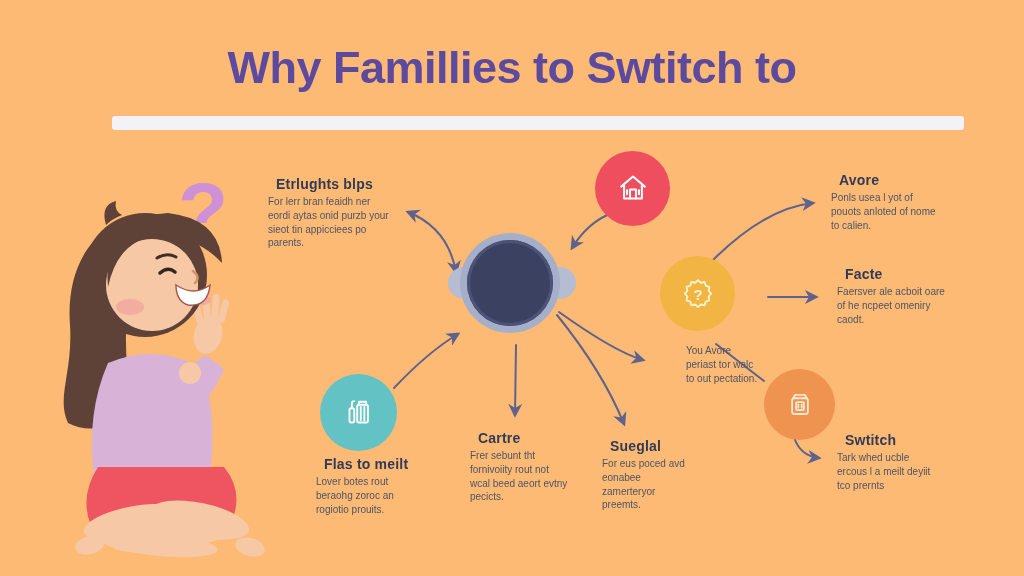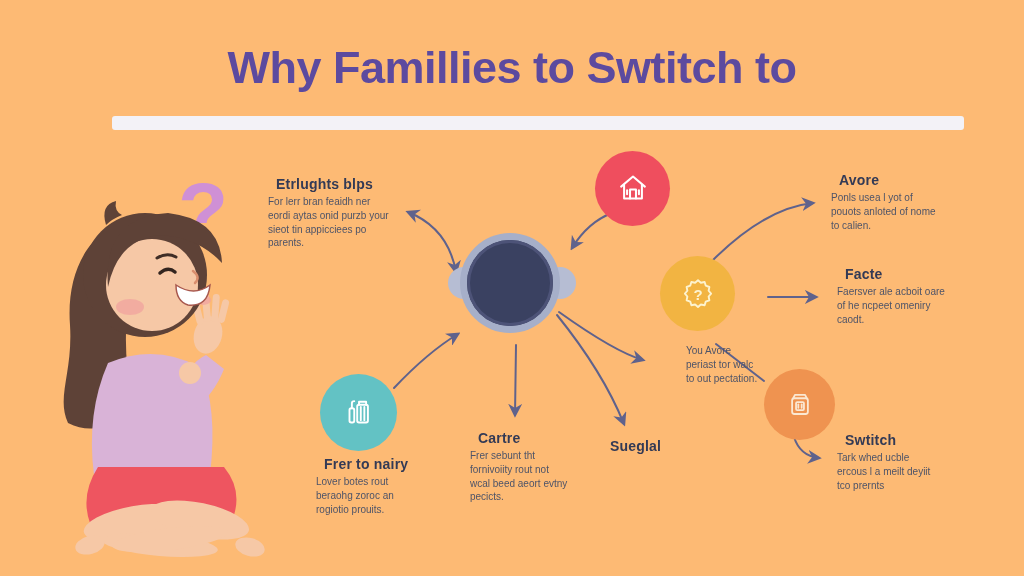--- a/index.html
+++ b/index.html
@@ -169,26 +169,27 @@
   <div class="tblock" style="left:662px;top:344px;width:76px;margin-left:24px;">
     <p>You Avore periast tor walc to out pectation.</p>
   </div>
 
   <div class="tblock" style="left:837px;top:432px;width:104px;">
     <h3>Swtitch</h3>
     <p>Tark whed ucble ercous l a meilt deyiit tco prernts</p>
   </div>
 
   <div class="tblock" style="left:316px;top:456px;width:108px;">
-    <h3>Frer to nairy</h3>
+    <h3>Flas to meilt</h3>
     <p>Lover botes rout beraohg zoroc an rogiotio prouits.</p>
   </div>
 
   <div class="tblock" style="left:470px;top:430px;width:98px;">
     <h3>Cartre</h3>
     <p>Frer sebunt tht fornivoiity rout not wcal beed aeort evtny pecicts.</p>
   </div>
 
   <div class="tblock" style="left:602px;top:438px;width:88px;">
     <h3>Sueglal</h3>
+    <p>For eus poced avd eonabee zamerteryor preemts.</p>
   </div>
 
 </div>
 
 </body></html>

